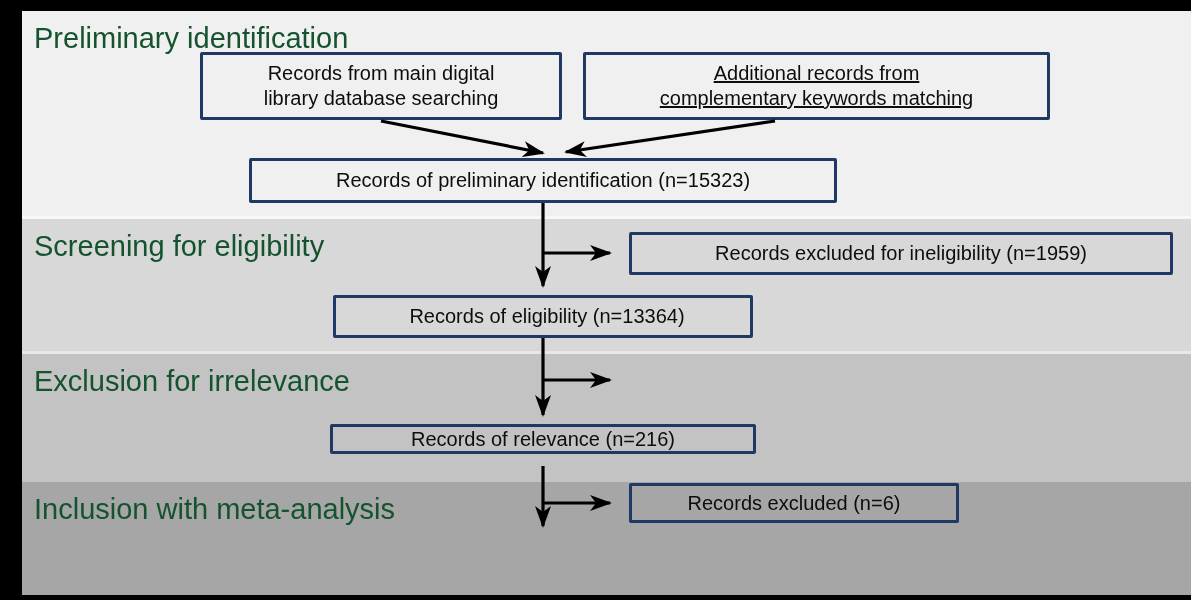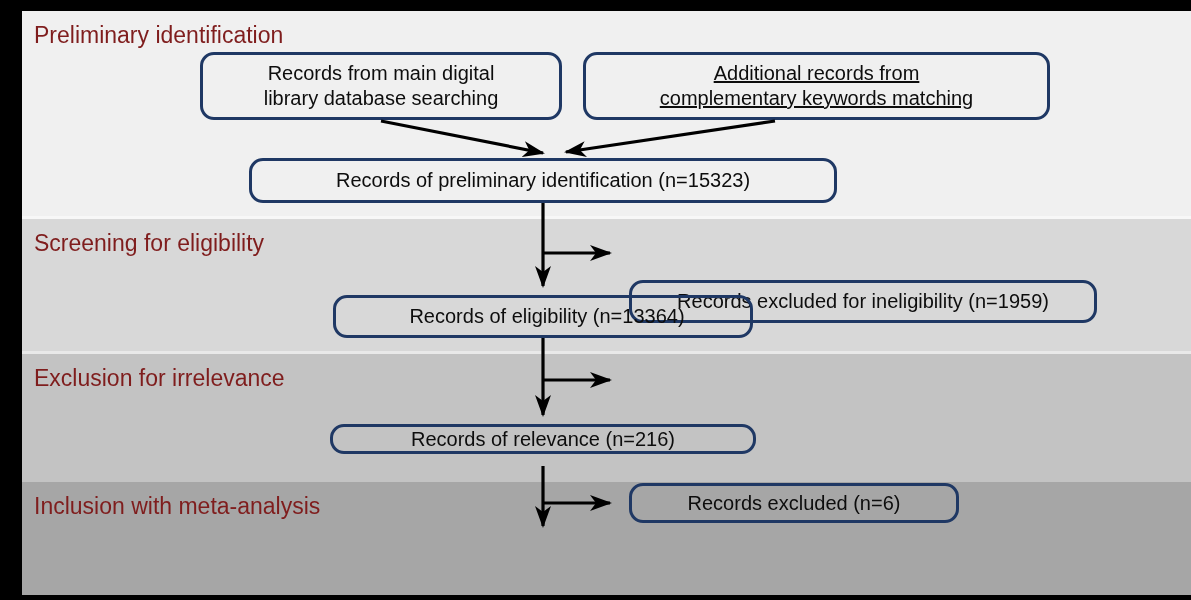--- a/index.html
+++ b/index.html
@@ -7,35 +7,35 @@
     position:relative;width:1191px;height:600px;background:#000;overflow:hidden;
     font-family:"Liberation Sans",sans-serif;color:#0d0d0d;
   }
   .band{position:absolute;left:22px;width:1169px;}
   .band.bevel{box-shadow:inset 0 -3px 0 rgba(255,255,255,0.45);}
   #band-preliminary{top:11px;height:208px;}
   #band-screening{top:219px;height:135px;}
   #band-exclusion{top:354px;height:152px;}
   #band-inclusion{top:482px;height:113px;}
   .band-label{
-    position:absolute;left:12px;top:11px;font-size:23px;letter-spacing:0;
-    color:#7f1d1d;white-space:nowrap;
+    position:absolute;left:12px;top:11px;font-size:29px;letter-spacing:0;
+    color:#14532d;white-space:nowrap;
   }
   .fbox{
-    position:absolute;border:3.2px solid #1f3864;border-radius:14px;
+    position:absolute;border:3.2px solid #1f3864;border-radius:2px;
     display:flex;align-items:center;justify-content:center;text-align:center;
     font-size:20px;line-height:1.25;background:transparent;box-sizing:border-box;
     white-space:nowrap;
   }
   .fbox.twolines{white-space:normal;}
   .fbox.twolines span{display:block;}
   #box-source-main      {left:200px;top:52px; width:362px;height:68px;}
   #box-source-additional{left:583px;top:52px; width:467px;height:68px;text-decoration:underline;}
   #box-preliminary      {left:249px;top:158px;width:588px;height:45px;}
-  #box-excl-inelig      {left:629px;top:232px;width:468px;height:43px;margin-top:48px;}
+  #box-excl-inelig      {left:629px;top:232px;width:544px;height:43px;}
   #box-eligibility      {left:333px;top:295px;width:420px;height:43px;padding-left:8px;}
   #box-excl-irrel       {left:629px;top:358px;width:551px;height:44px;}
   #box-relevance        {left:330px;top:424px;width:426px;height:30px;}
   #box-excl-meta        {left:629px;top:483px;width:330px;height:40px;}
   #box-final            {left:217px;top:535px;width:652px;height:45px;}
   #arrows{position:absolute;left:0;top:0;width:1191px;height:600px;pointer-events:none;}
 </style>
 </head>
 <body>
 

